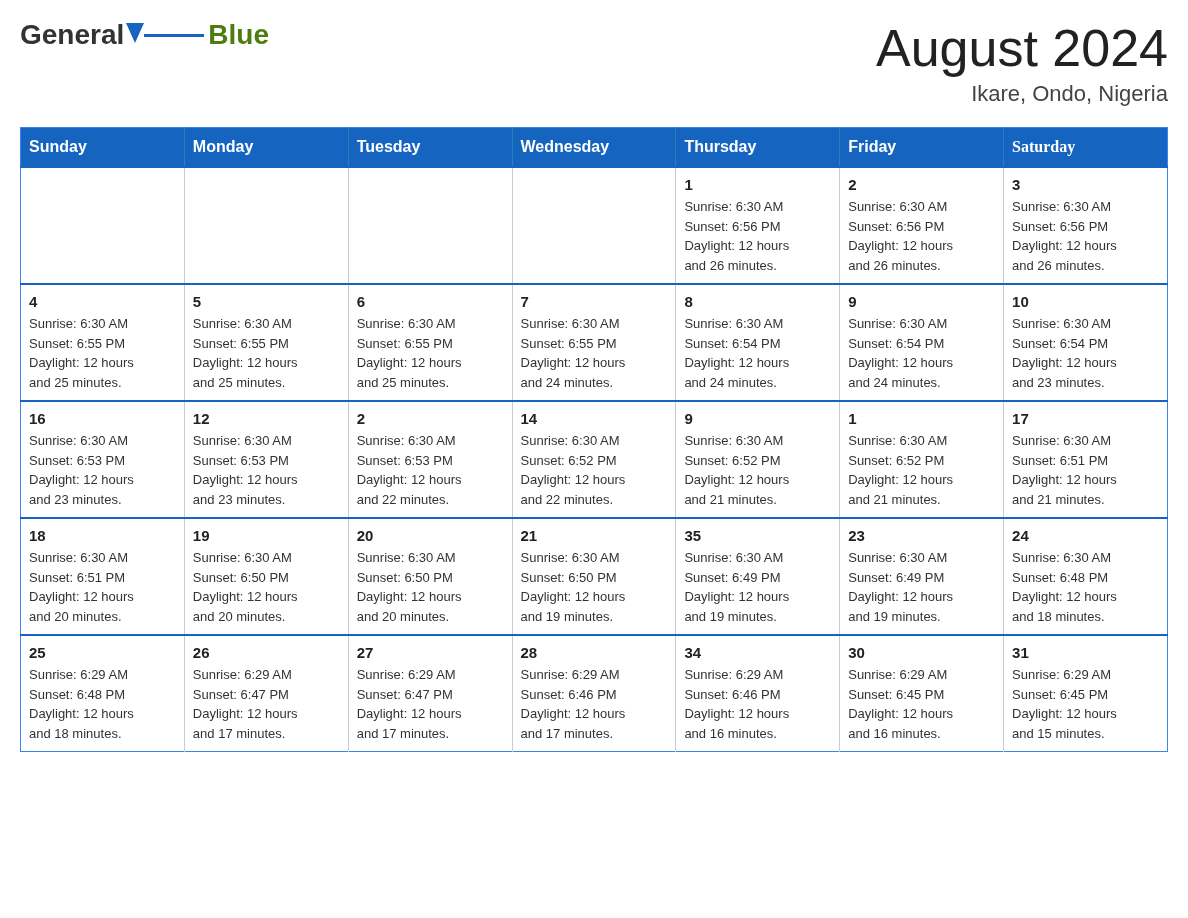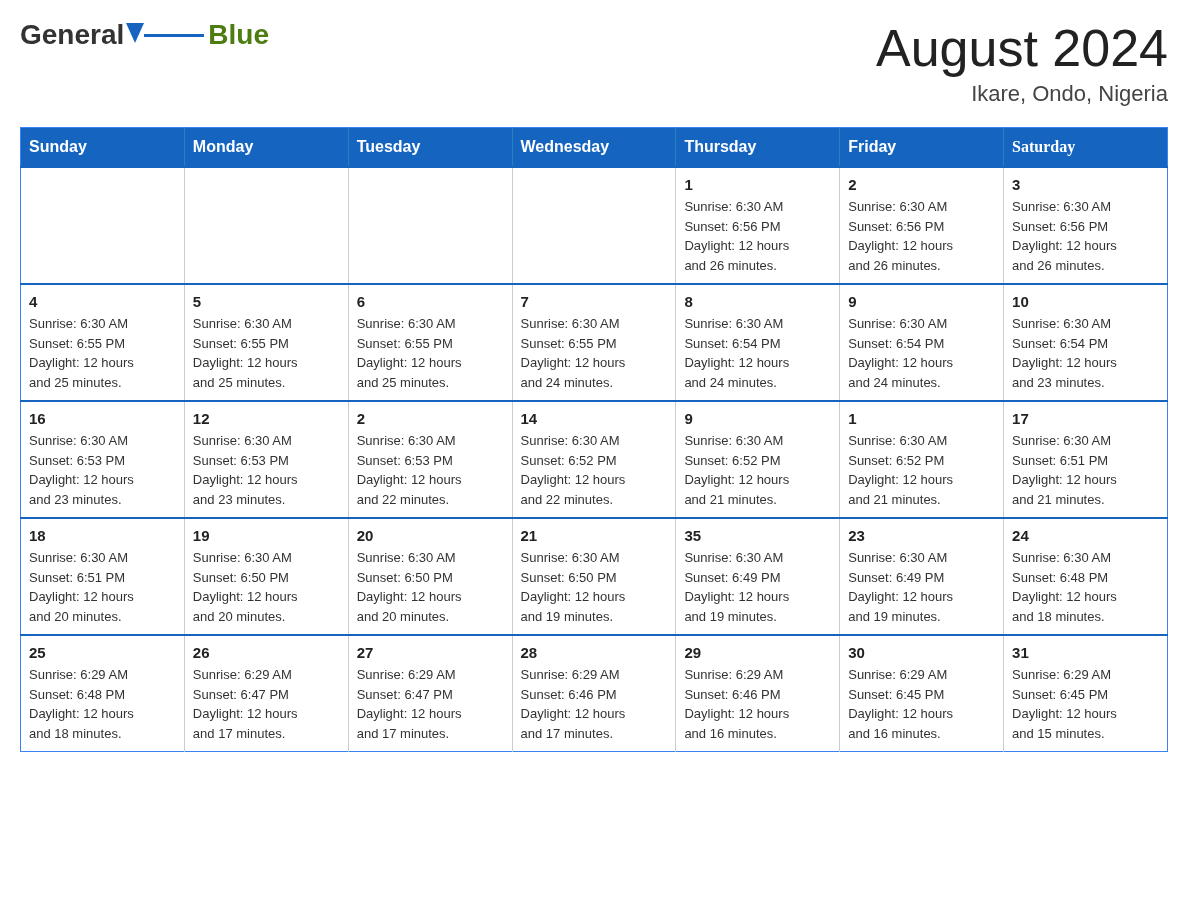--- a/index.html
+++ b/index.html
@@ -332,21 +332,21 @@
 and 17 minutes.</div>
         </td>
         <td>
           <div class="day-num">28</div>
           <div class="day-info" style="white-space: pre-line;">Sunrise: 6:29 AM
 Sunset: 6:46 PM
 Daylight: 12 hours
 and 17 minutes.</div>
         </td>
         <td>
-          <div class="day-num">29</div>
+          <div class="day-num">34</div>
           <div class="day-info" style="white-space: pre-line;">Sunrise: 6:29 AM
 Sunset: 6:46 PM
 Daylight: 12 hours
 and 16 minutes.</div>
         </td>
         <td>
           <div class="day-num">30</div>
           <div class="day-info" style="white-space: pre-line;">Sunrise: 6:29 AM
 Sunset: 6:45 PM
 Daylight: 12 hours

